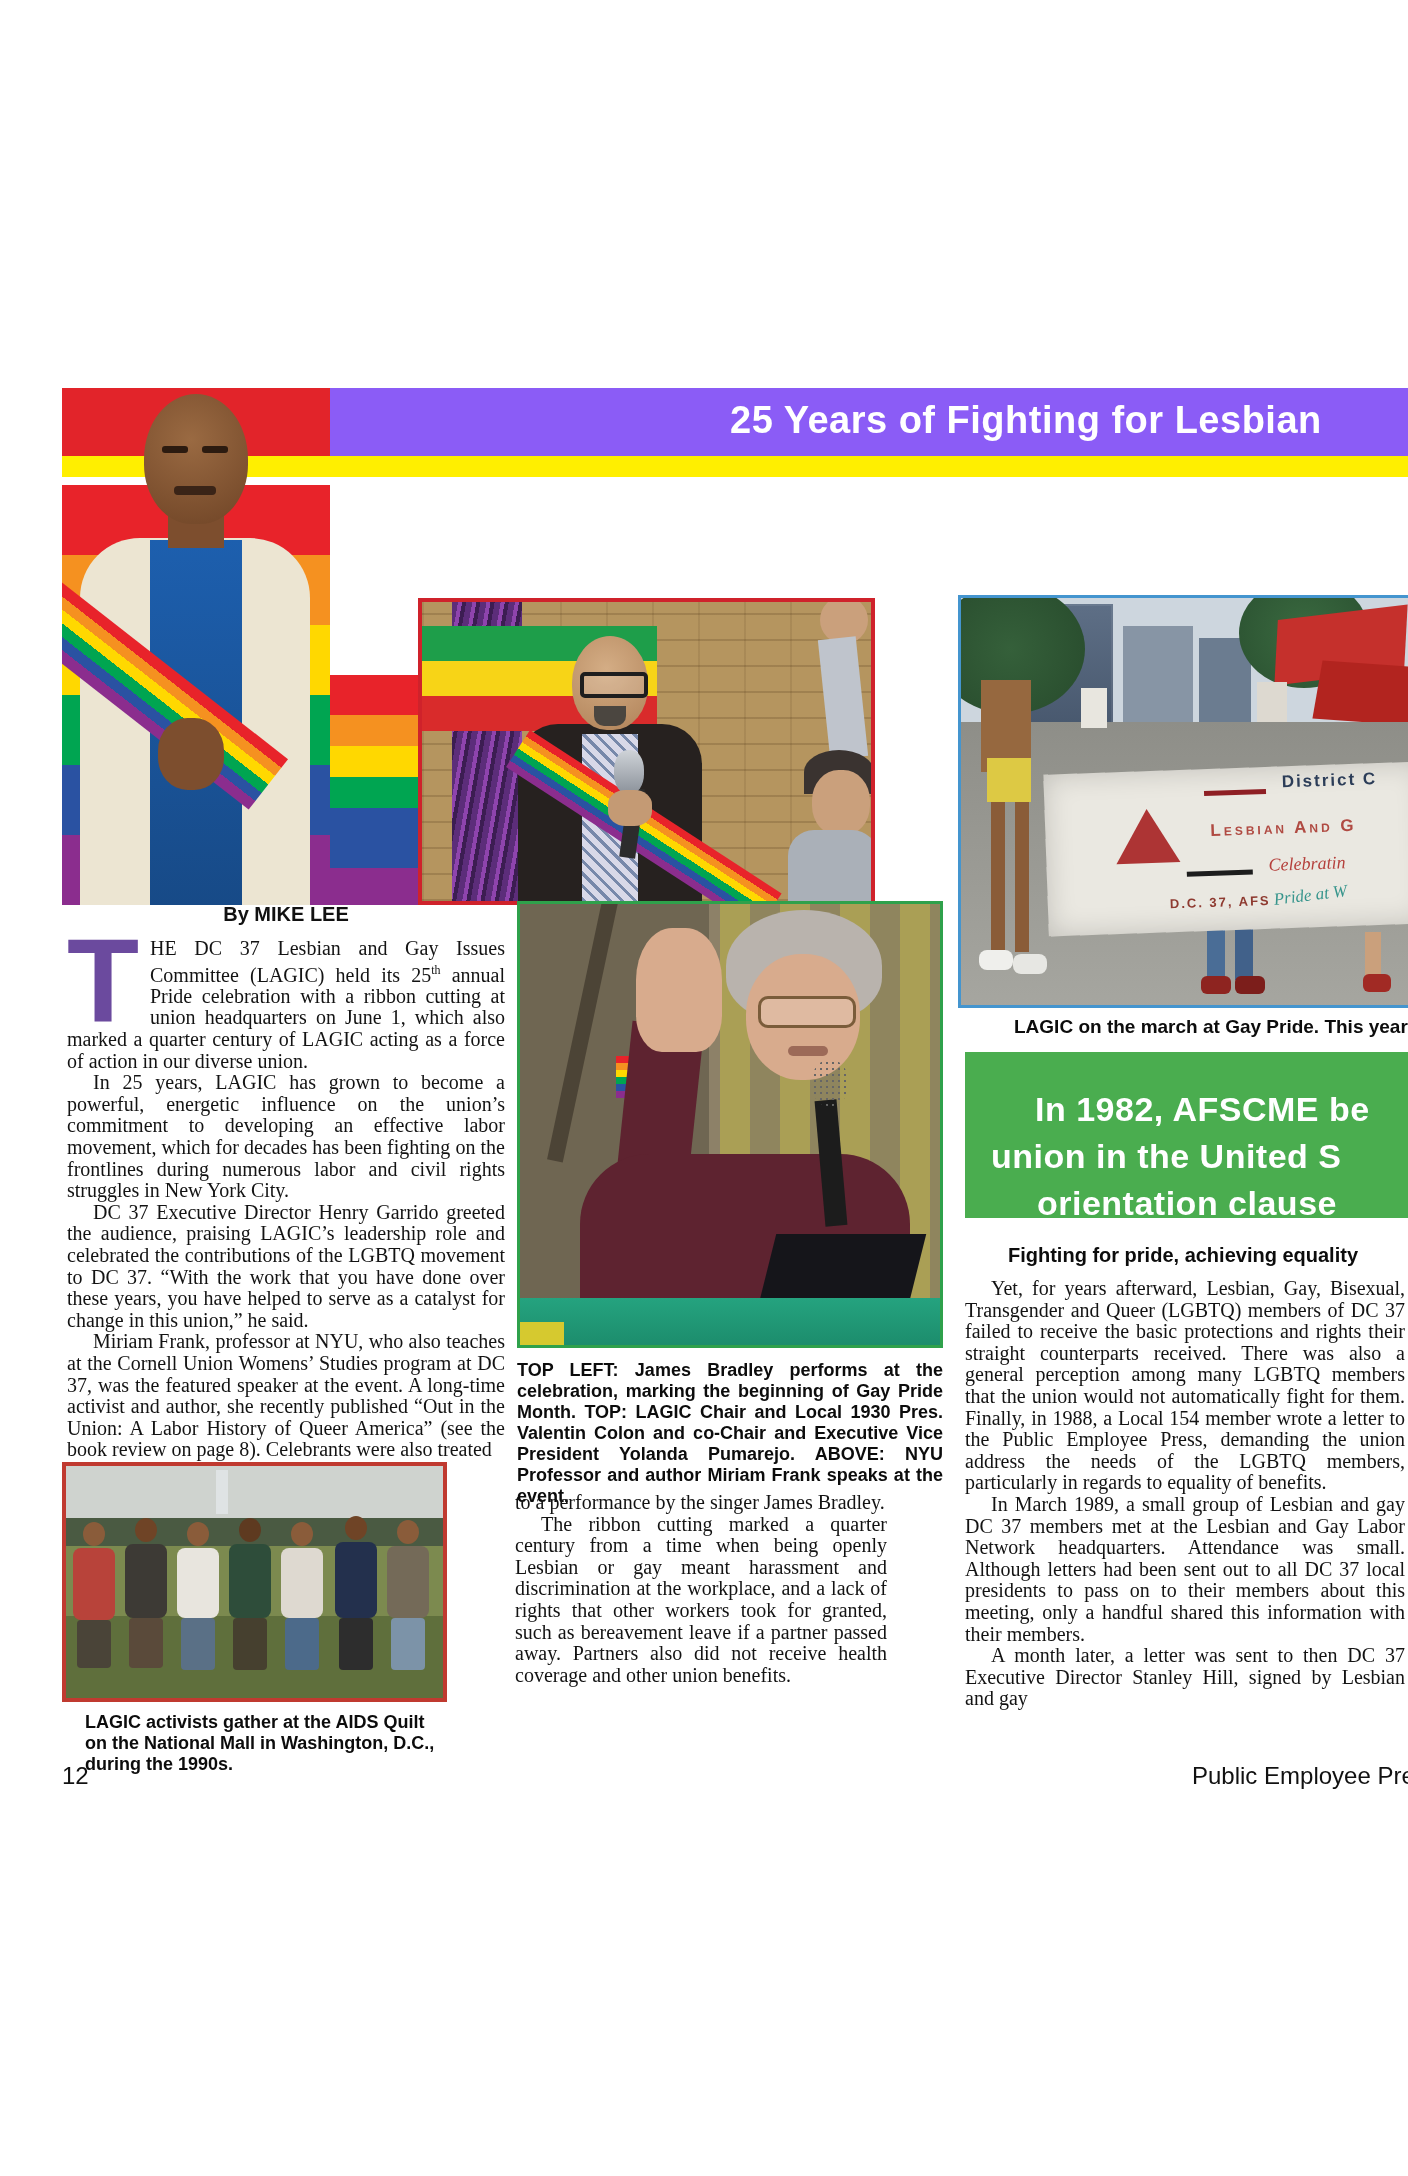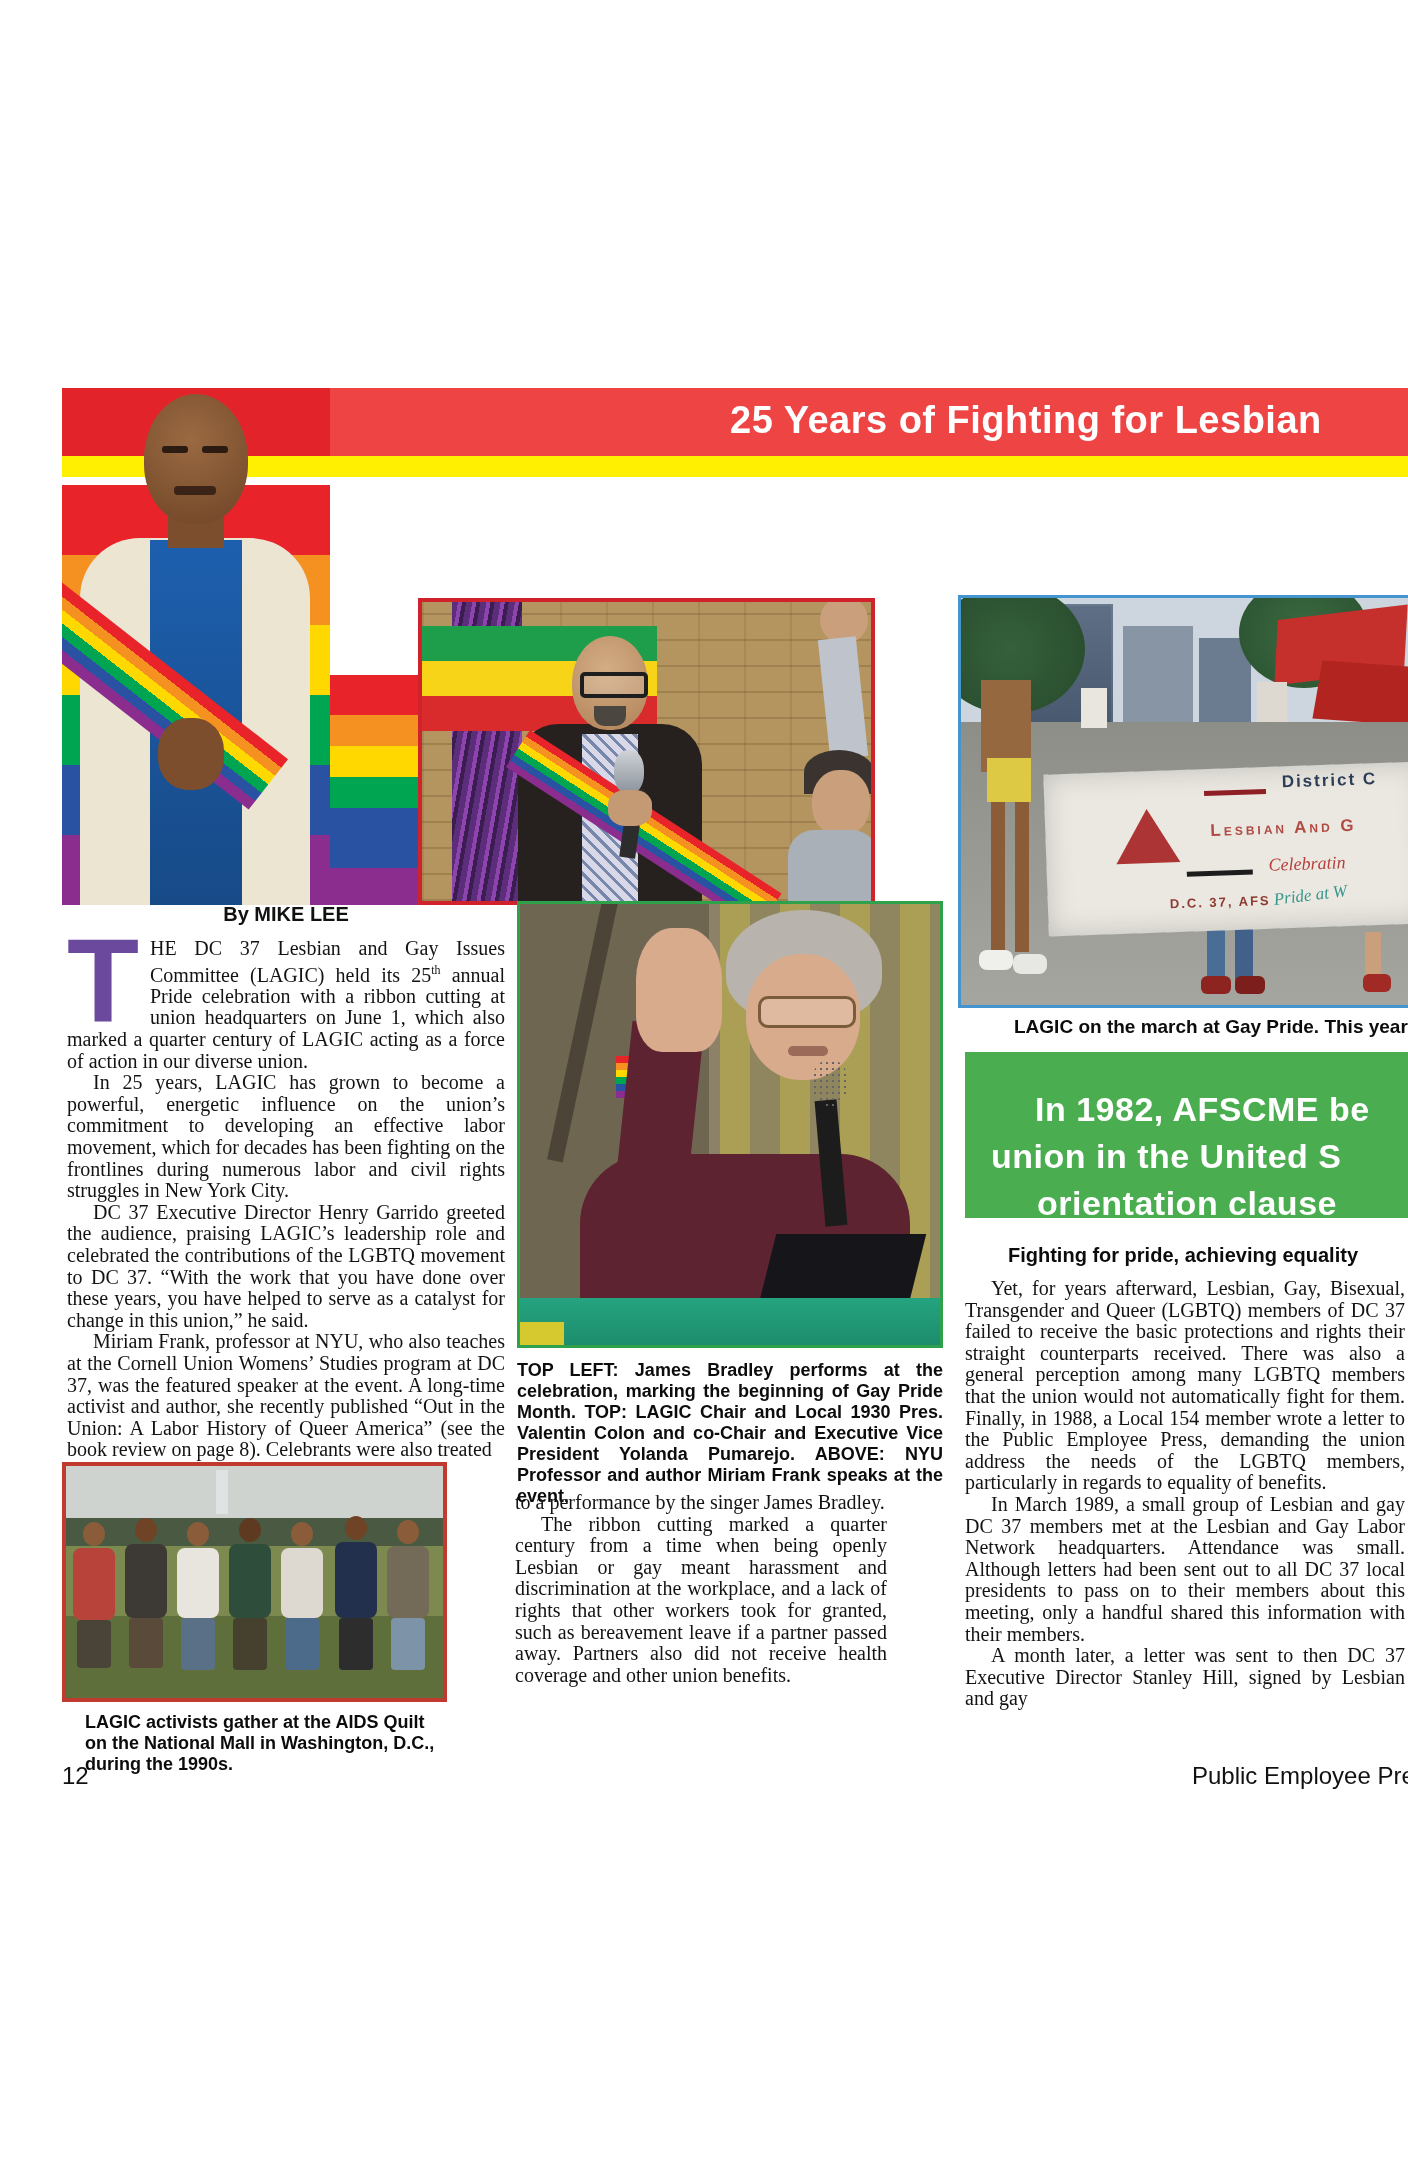--- a/index.html
+++ b/index.html
@@ -1,21 +1,21 @@
 <!DOCTYPE html>
 <html><head>
 <meta charset="utf-8">
 <style>
   html,body{margin:0;padding:0;background:#ffffff;}
   #page{position:relative;width:1408px;height:2176px;background:#ffffff;overflow:hidden;
         font-family:"Liberation Sans",sans-serif;}
   .abs{position:absolute;}
 
   
-  .banner-red{position:absolute;left:62px;top:388px;width:1346px;height:68px;background:#ef4444;}
+  .banner-red{position:absolute;left:62px;top:388px;width:1346px;height:68px;background:#8b5cf6;}
   .banner-title{position:absolute;left:668px;top:11px;font-size:38px;font-weight:bold;color:#ffffff;
                 letter-spacing:.5px;white-space:nowrap;}
   .banner-yellow{position:absolute;left:62px;top:456px;width:1346px;height:21px;background:#ffef00;}
   .headline{position:absolute;left:306px;top:494px;font-size:78px;font-weight:bold;color:#7d5fae;
             letter-spacing:4px;white-space:nowrap;line-height:1;
             text-shadow:5px 6px 0 #46307c,1px 1px 0 #9a82c4;}
 
   
   .rs{position:absolute;left:0;right:0;}
   .c-red{background:#e8232a}.c-org{background:#f59120}.c-yel{background:#ffd800}

